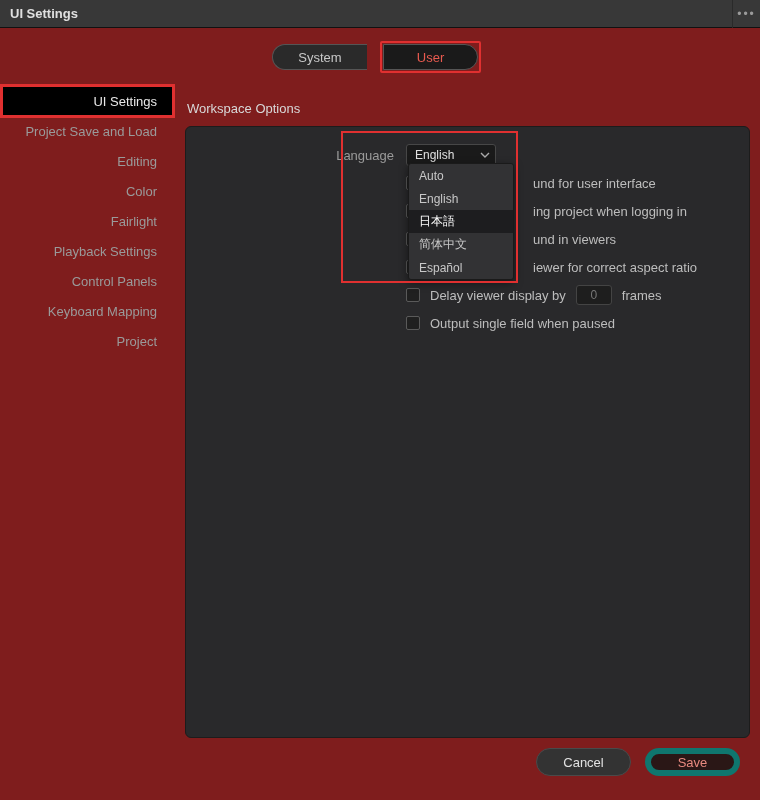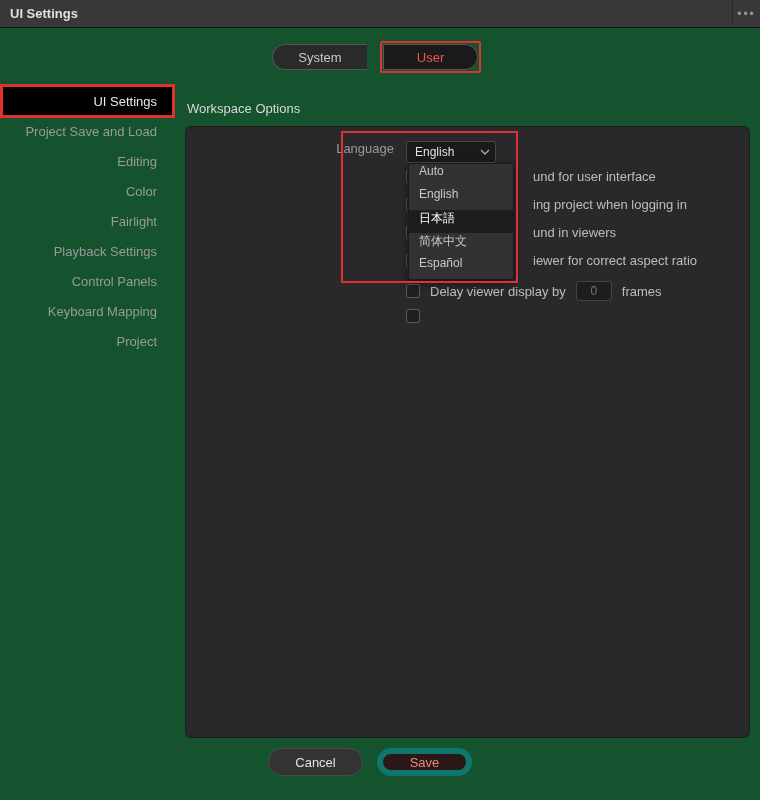--- a/index.html
+++ b/index.html
@@ -1,17 +1,17 @@
 <!DOCTYPE html>
 <html><head>
 <meta charset="utf-8">
 <style>
   * { box-sizing: border-box; margin: 0; padding: 0; font-family: Arial, Helvetica, sans-serif; }
   html, body { width: 760px; height: 800px; background: #212121; color: #c0c0c0; overflow: hidden; }
-  .window { width: 760px; height: 800px; background: #14532d; display: flex; flex-direction: column; }
+  .window { width: 760px; height: 800px; background: #7f1d1d; display: flex; flex-direction: column; }
   .titlebar { height: 28px; background: #383838; display: flex; align-items: center; justify-content: space-between; padding: 0 10px; border-bottom: 1px solid #111; }
   .titlebar .title { color: #e0e0e0; font-size: 13px; font-weight: bold; }
   .titlebar .menu-btn { width: 28px; height: 28px; display: flex; align-items: center; justify-content: center; color: #9a9a9a; cursor: pointer; border-left: 1px solid #2a2a2a; margin-right: -10px; padding: 0 6px; }
   .dots { letter-spacing: 2px; font-size: 12px; }
 
   .body { flex: 1; display: flex; flex-direction: column; padding: 10px 10px 14px 0; }
 
   .tabs { display: flex; justify-content: center; gap: 16px; margin: 6px 0 16px 0; }
   .tab { width: 95px; height: 26px; border: 1px solid #555; display: flex; align-items: center; justify-content: center; font-size: 13px; color: #c8c8c8; cursor: pointer; }
   .tab.left { border-top-left-radius: 13px; border-bottom-left-radius: 13px; border-right: none; background: #2a2a2a; }
@@ -20,36 +20,36 @@
   .midrow { display: flex; flex: 1; min-height: 0; }
 
   .sidebar { width: 175px; display: flex; flex-direction: column; }
   .sidebar-item { height: 30px; display: flex; align-items: center; justify-content: flex-end; padding-right: 18px; font-size: 13px; color: #9a9a9a; cursor: pointer; }
   .sidebar-item.active { background: #000; color: #e8e8e8; border-top: 1px solid #333; border-bottom: 1px solid #333; }
 
   .content { flex: 1; padding: 0 0 0 10px; display: flex; flex-direction: column; }
   .section-title { color: #d8d8d8; font-size: 13px; margin: 15px 0 10px 2px; }
   .panel { flex: 1; background: #29292b; border: 1px solid #1c1c1c; border-radius: 6px; padding: 14px 16px 14px 10px; position: relative; }
 
-  .row { display: flex; align-items: flex-start; height: 28px; font-size: 13px; }
+  .row { display: flex; align-items: center; height: 28px; font-size: 13px; }
   .row .lbl { width: 210px; text-align: right; padding-right: 12px; color: #9a9a9a; }
   .row .ctl { flex: 1; display: flex; align-items: center; gap: 10px; color: #bdbdbd; }
   .checkbox { width: 14px; height: 14px; border: 1px solid #5a5a5a; border-radius: 2px; background: #202020; display: inline-block; flex-shrink: 0; }
   .numbox { width: 36px; height: 20px; background: #1e1e1e; border: 1px solid #444; border-radius: 3px; color: #777; font-size: 12px; text-align: center; line-height: 18px; }
   .dim { color: #6f6f6f; }
 
   .select { position: relative; width: 90px; height: 22px; background: #1a1a1a; border: 1px solid #474747; border-radius: 3px; color: #e0e0e0; font-size: 12px; padding: 0 18px 0 8px; display: flex; align-items: center; cursor: pointer; }
   .select .chev { position: absolute; right: 4px; top: 4px; }
   .chev svg { display: block; }
 
   .dropdown { position: absolute; left: 222px; top: 36px; width: 106px; background: #323234; border: 1px solid #1a1a1a; border-radius: 3px; z-index: 5; overflow: hidden; box-shadow: 0 3px 8px rgba(0,0,0,0.5); }
-  .dropdown .opt { height: 23px; display: flex; padding: 0 10px; font-size: 12px; color: #c8c8c8; cursor: pointer; }
+  .dropdown .opt { height: 23px; display: flex; align-items: center; padding: 0 10px; font-size: 12px; color: #c8c8c8; cursor: pointer; }
   .dropdown .opt.hover { background: #1d1d1f; color: #fff; }
 
-  .footer { height: 48px; display: flex; align-items: center; justify-content: center; gap: 14px; padding-right: 10px; }
+  .footer { height: 48px; display: flex; align-items: center; justify-content: flex-end; gap: 14px; padding-right: 10px; }
   .btn { width: 95px; height: 28px; border-radius: 14px; display: flex; align-items: center; justify-content: center; font-size: 13px; cursor: pointer; }
   .btn.cancel { background: #333; border: 1px solid #4a4a4a; color: #e2e2e2; }
   .btn.save { background: #2a1716; border: 6px solid #0f766e; color: #e88a80; }
 
   .tab-highlight { position: relative; }
   .tab-highlight::after { content: ""; position: absolute; inset: -4px; border: 2px solid #e03030; border-radius: 2px; pointer-events: none; }
   .sidebar-highlight { position: relative; }
   .sidebar-highlight::after { content: ""; position: absolute; inset: -3px 0 -3px 0; border: 3px solid #e03030; pointer-events: none; }
 
   
@@ -184,20 +184,21 @@
               <span>Delay viewer display by</span>
               <span class="numbox">0</span>
               <span>frames</span>
             </div>
           </div>
 
           <div class="row">
             <div class="lbl"></div>
             <div class="ctl">
                 <span class="checkbox"></span>
+                <span>Output single field when paused</span>
               </div>
           </div>
 
         </div>
       </div>
     </div>
 
     <div class="footer">
       <div class="btn cancel">
           <span>Cancel</span>

